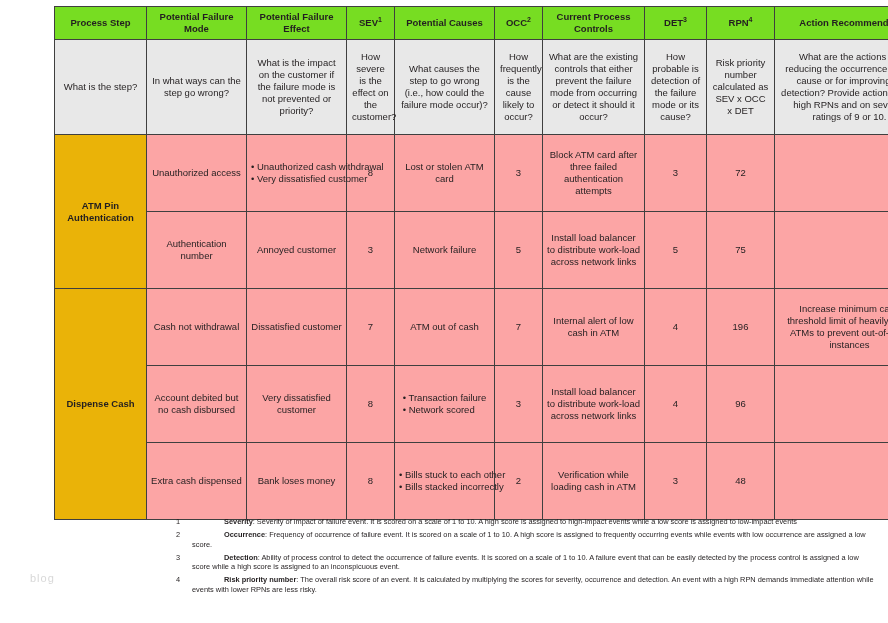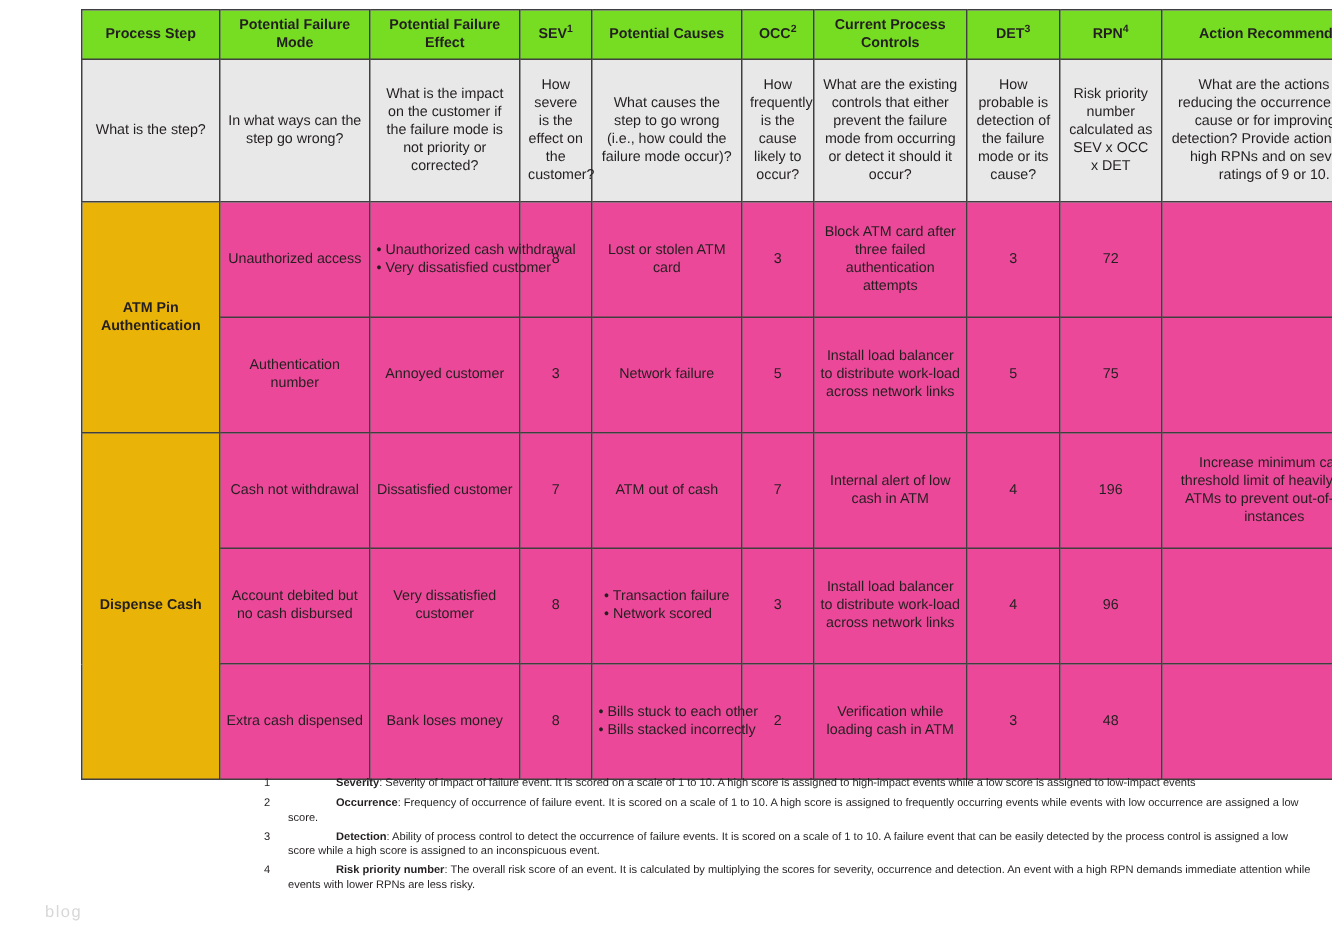--- a/index.html
+++ b/index.html
@@ -53,21 +53,21 @@
     padding: 4px 5px;
     vertical-align: middle;
   }
   td.step {
     background: #eab308;
     font-weight: bold;
     font-size: 10.5px;
     color: #231f20;
   }
   td.cell {
-    background: #ec4899;
+    background: #fca5a5;
     height: 70px;
   }
   td.num {
     font-size: 11px;
   }
   .bullets {
     display: inline-block;
     text-align: left;
     margin: 0 auto;
   }
@@ -95,21 +95,21 @@
   .note .txt {
     flex: 1;
   }
   .note .txt b {
     font-weight: bold;
     margin-left: 32px;
   }
   .watermark {
     position: absolute;
     left: 30px;
-    top: 602px;
+    top: 572px;
     font-size: 11px;
     color: #d8d8d8;
     letter-spacing: 1px;
   }
 </style>
 </head>
 <body>
 
 <div class="sheet">
   <table class="fmea">
@@ -136,21 +136,21 @@
         <th><span>Current Process Controls</span></th>
         <th><span>DET</span><sup>3</sup></th>
         <th><span>RPN</span><sup>4</sup></th>
         <th><span>Action Recommended</span></th>
       </tr>
     </thead>
     <tbody>
       <tr class="desc">
         <td>What is the step?</td>
         <td>In what ways can the step go wrong?</td>
-        <td>What is the impact on the customer if the failure mode is not priority or corrected?</td>
+        <td>What is the impact on the customer if the failure mode is not prevented or priority?</td>
         <td>How severe is the effect on the customer?</td>
         <td>What causes the step to go wrong (i.e., how could the failure mode occur)?</td>
         <td>How frequently is the cause likely to occur?</td>
         <td>What are the existing controls that either prevent the failure mode from occurring or detect it should it occur?</td>
         <td>How probable is detection of the failure mode or its cause?</td>
         <td>Risk priority number calculated as SEV x OCC x DET</td>
         <td>What are the actions for reducing the occurrence of the cause or for improving its detection? Provide actions on all high RPNs and on severity ratings of 9 or 10.</td>
       </tr>
 
       <tr>

